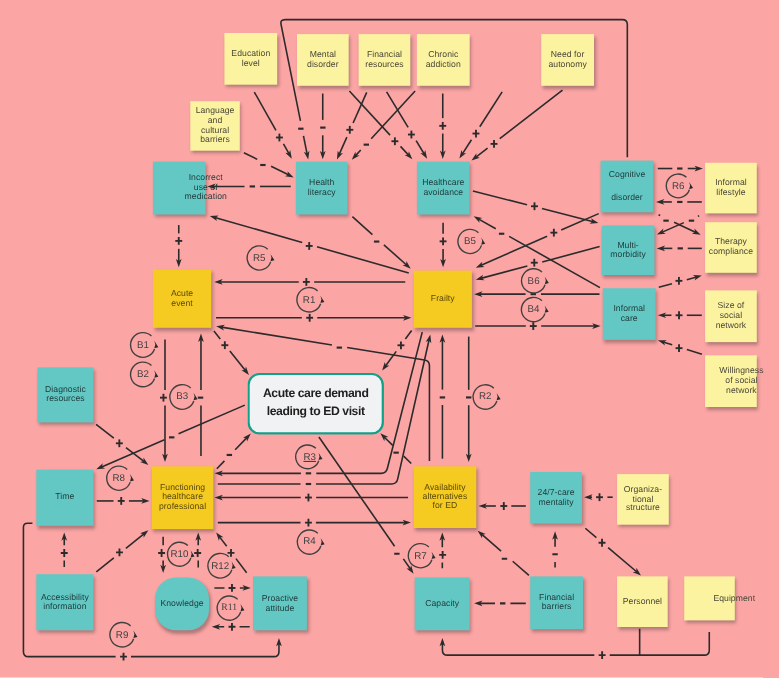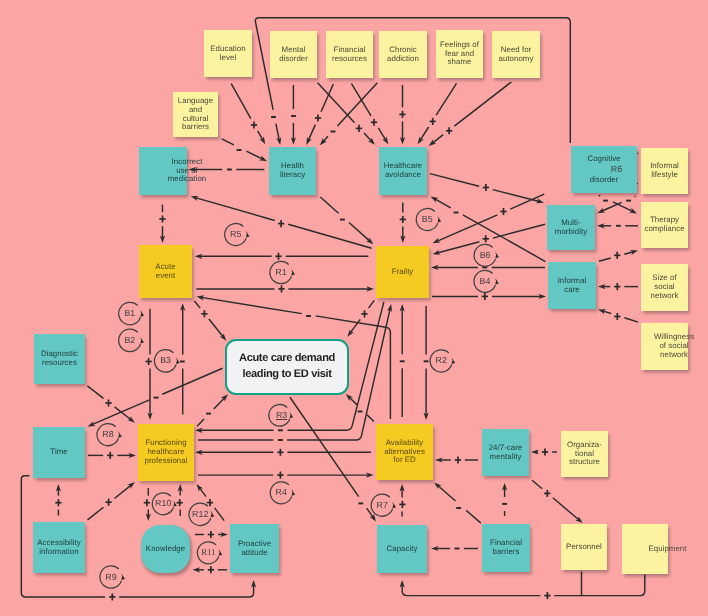--- a/index.html
+++ b/index.html
@@ -672,25 +672,20 @@
       <span class="ln">disorder</span>
     </div>
     <div class="note yellow" style="left: 326px; top: 31px; width: 47px; height: 47px;">
       <span class="ln">Financial</span>
       <span class="ln">resources</span>
     </div>
     <div class="note yellow" style="left: 379px; top: 31px; width: 48px; height: 47px;">
       <span class="ln">Chronic</span>
       <span class="ln">addiction</span>
     </div>
-    <div class="note yellow" style="left: 436px; top: 30px; width: 47px; height: 48px;">
-      <span class="ln">Feelings of</span>
-      <span class="ln">fear and</span>
-      <span class="ln">shame</span>
-    </div>
     <div class="note yellow" style="left: 492px; top: 31px; width: 48px; height: 47px;">
       <span class="ln">Need for</span>
       <span class="ln">autonomy</span>
     </div>
     <div class="note yellow" style="left: 173px; top: 92px; width: 45px; height: 45px;">
       <span class="ln">Language</span>
       <span class="ln">and</span>
       <span class="ln">cultural</span>
       <span class="ln">barriers</span>
     </div>
@@ -700,21 +695,21 @@
       <span class="ln">medication</span>
     </div>
     <div class="note teal" style="left: 269px; top: 147px; width: 47px; height: 48px;">
       <span class="ln">Health</span>
       <span class="ln">literacy</span>
     </div>
     <div class="note teal" style="left: 379px; top: 147px; width: 48px; height: 48px;">
       <span class="ln">Healthcare</span>
       <span class="ln">avoidance</span>
     </div>
-    <div class="note teal" style="left: 571px; top: 146px; width: 66px; height: 47px; gap: 12px;">
+    <div class="note teal" style="left: 546px; top: 146px; width: 48px; height: 47px; gap: 12px;">
       <span class="ln">Cognitive</span>
       <span class="ln">disorder</span>
     </div>
     <div class="note yellow" style="left: 641px; top: 148px; width: 47px; height: 46px;">
       <span class="ln">Informal</span>
       <span class="ln">lifestyle</span>
     </div>
     <div class="note teal" style="left: 547px; top: 205px; width: 48px; height: 45px;">
       <span class="ln">Multi-</span>
       <span class="ln">morbidity</span>
@@ -788,21 +783,21 @@
     <div class="note teal" style="left: 377px; top: 525px; width: 50px; height: 48px;">
       <span class="ln">Capacity</span>
     </div>
     <div class="note teal" style="left: 482px; top: 524px; width: 48px; height: 48px;">
       <span class="ln">Financial</span>
       <span class="ln">barriers</span>
     </div>
     <div class="note yellow" style="left: 561px; top: 524px; width: 46px; height: 46px;">
       <span class="ln">Personnel</span>
     </div>
-    <div class="note yellow" style="left: 622px; top: 524px; width: 46px; height: 50px; padding-left: 45px;">
+    <div class="note yellow" style="left: 622px; top: 524px; width: 46px; height: 40px; padding-left: 45px;">
       <span class="ln">Equipment</span>
     </div>
     <div class="looplbl" style="left: 117.9px; top: 309.1px; width: 24px;">B1</div>
     <div class="looplbl" style="left: 117.9px; top: 335.9px; width: 24px;">B2</div>
     <div class="looplbl" style="left: 153.6px; top: 356.4px; width: 24px;">B3</div>
     <div class="looplbl" style="left: 473px; top: 276.9px; width: 24px;">B4</div>
     <div class="looplbl" style="left: 415.3px; top: 215px; width: 24px;">B5</div>
     <div class="looplbl" style="left: 473.1px; top: 250.8px; width: 24px;">B6</div>
     <div class="looplbl" style="left: 269px; top: 268px; width: 24px;">R1</div>
     <div class="looplbl" style="left: 429.2px; top: 356.4px; width: 24px;">R2</div>

